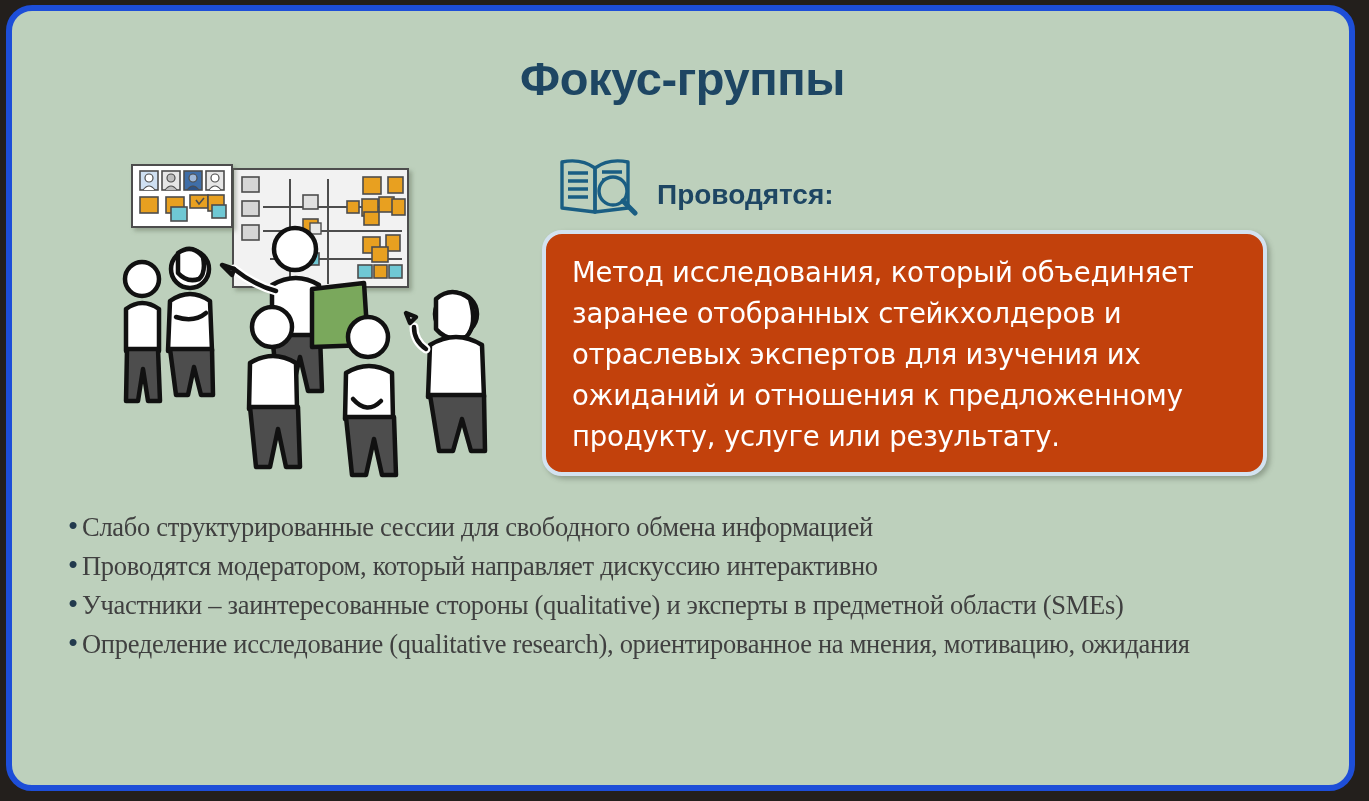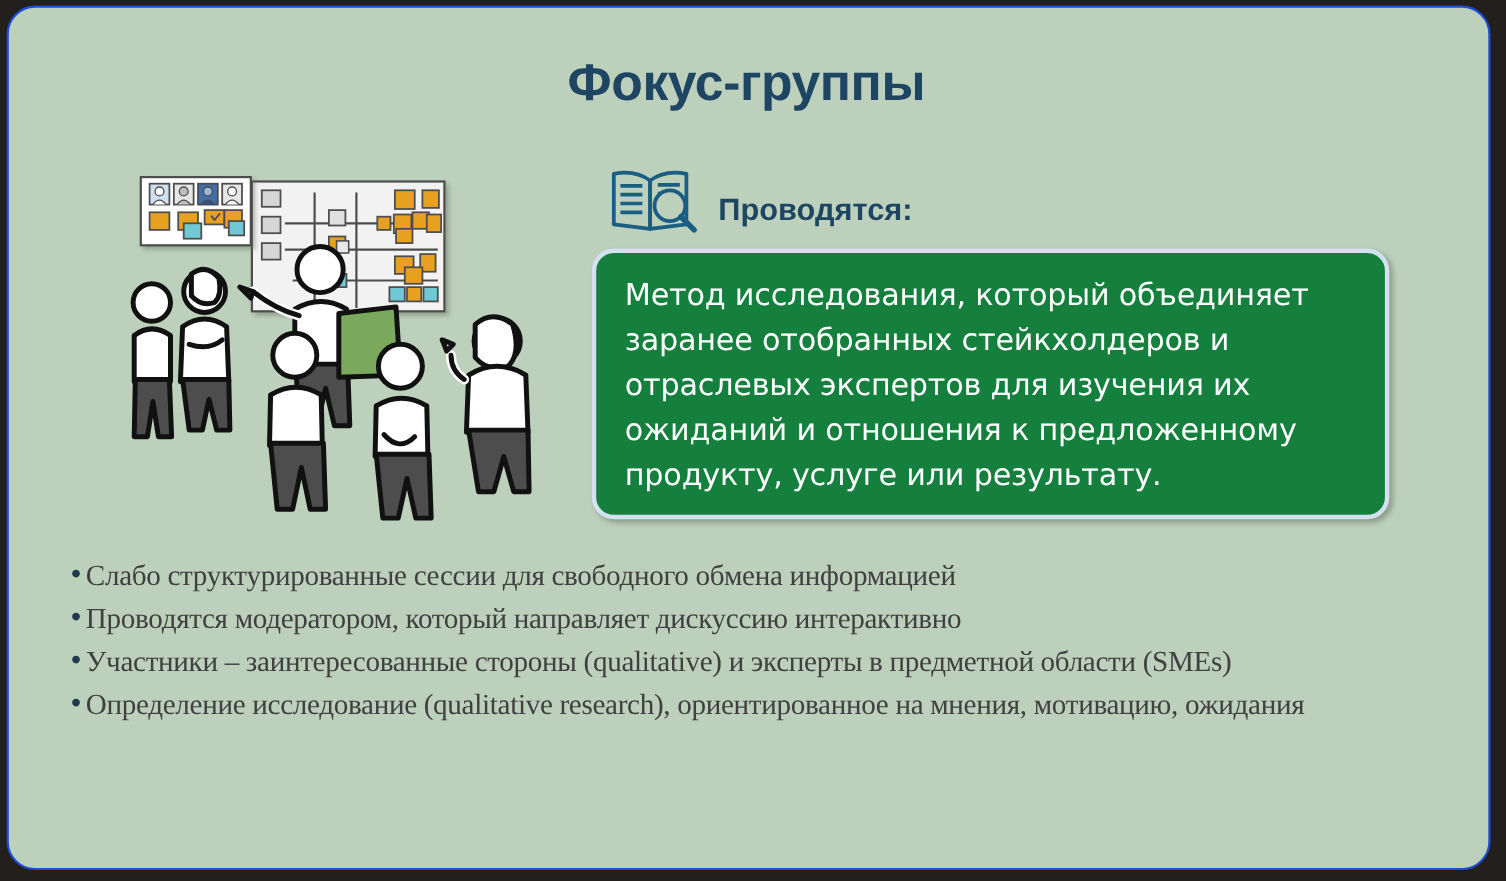--- a/index.html
+++ b/index.html
@@ -23,21 +23,21 @@
   }
 
   .slide {
     position: absolute;
     left: 6px;
     top: 5px;
     width: 1349px;
     height: 786px;
     box-sizing: border-box;
     background: #bdd0bc;
-    border: 2px solid #1d4ed8;
+    border: 6px solid #1d4ed8;
     border-radius: 26px;
     overflow: hidden;
   }
 
   
   .title {
     position: absolute;
     left: 0;
     top: 40px;
     width: 1341px;
@@ -71,21 +71,21 @@
   }
 
   
   .def-box {
     position: absolute;
     left: 530px;
     top: 219px;
     width: 725px;
     height: 246px;
     box-sizing: border-box;
-    background: #15803d;
+    background: #c2410c;
     border: 4px solid #d3e2f0;
     border-radius: 20px;
     box-shadow: 3px 3px 5px rgba(60,70,55,0.35);
     padding: 18px 26px 10px 26px;
   }
   .def-text {
     font-size: 27.5px;
     line-height: 41px;
     color: #ffffff;
     font-family: "DejaVu Sans", sans-serif;

